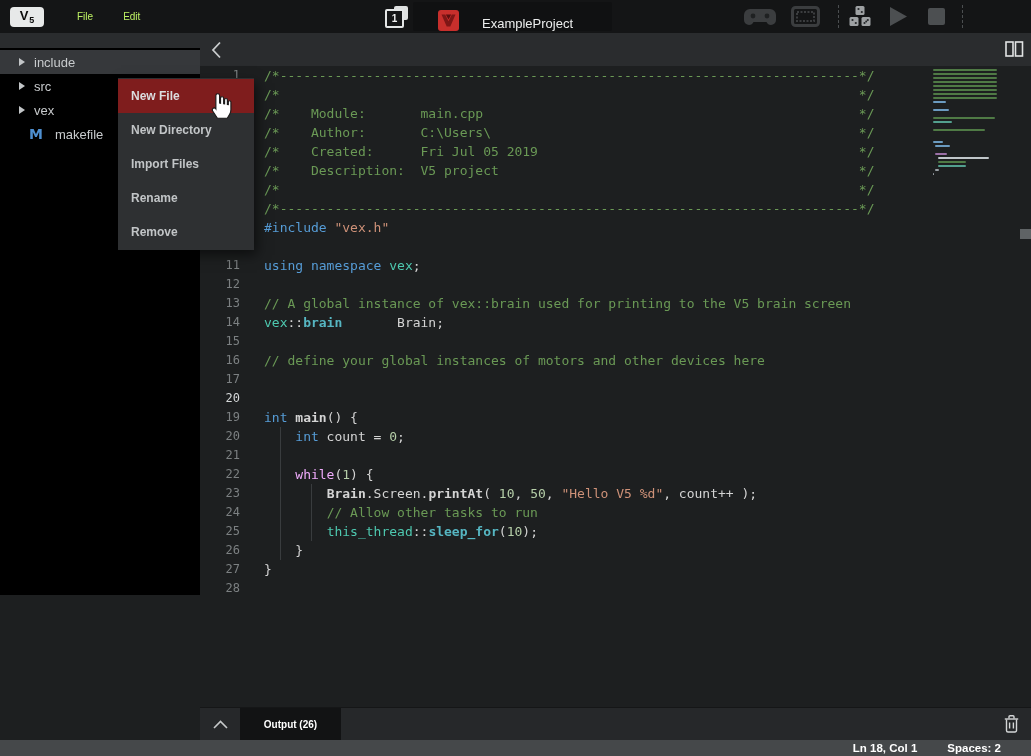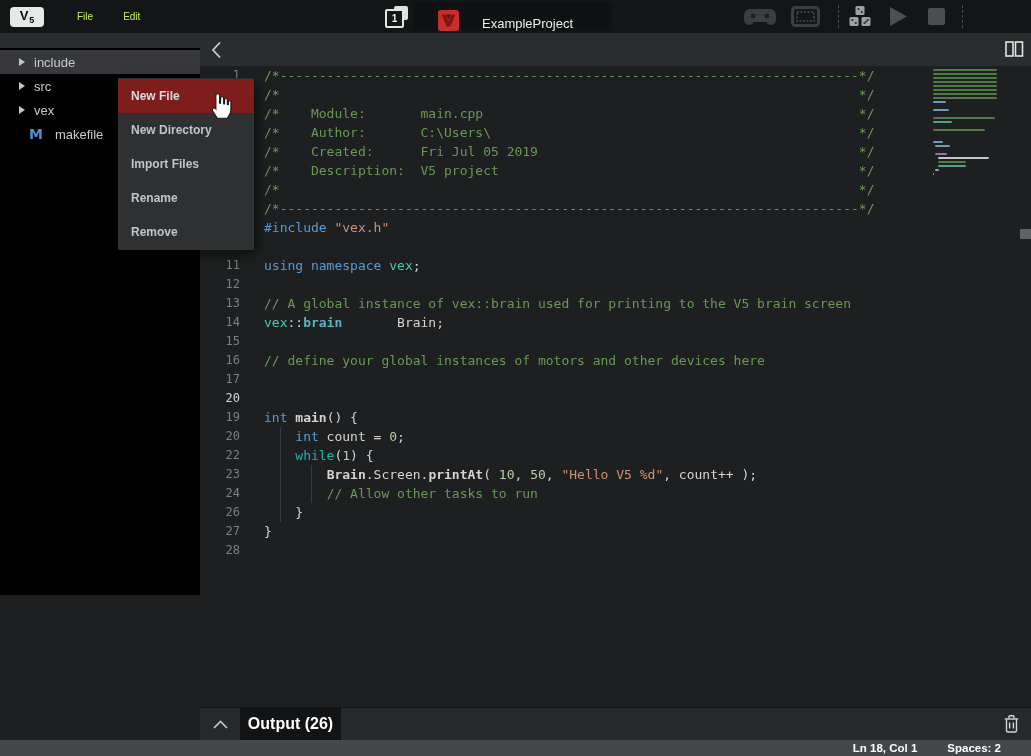--- a/index.html
+++ b/index.html
@@ -51,32 +51,32 @@
   .cursor-hand{position:absolute;left:207px;top:93px;z-index:60;}
 
   
   .editor{position:absolute;left:200px;top:66px;width:831px;height:641px;background:#1d1f20;
           font-family:"DejaVu Sans Mono",monospace;font-size:13px;line-height:19px;z-index:3;}
   .line{height:19px;display:flex;position:relative;white-space:pre;}
   .ln{width:40px;flex:none;text-align:right;color:#7c8082;font-size:12px;}
   .line.active .ln{color:#d5d8d9;}
   .code{margin-left:24px;white-space:pre;}
   .guide{position:absolute;top:0;height:19px;border-left:1px solid #393c3e;}
-  .tk-c{color:#6A9955;} .tk-k{color:#569CD6;} .tk-p{color:#14b8a6;margin-top:24px;} .tk-t{color:#4EC9B0;}
+  .tk-c{color:#6A9955;} .tk-k{color:#569CD6;} .tk-p{color:#f0abfc;margin-top:24px;} .tk-t{color:#4EC9B0;}
   .tk-m{color:#56B6C2;font-weight:bold;} .tk-s{color:#CE9178;} .tk-n{color:#B5CEA8;}
   .tk-d{color:#d4d4d4;} .tk-b{color:#d4d4d4;font-weight:bold;}
   .minimap{position:absolute;left:733px;top:3px;width:77px;}
   .mm-line{height:2px;margin-bottom:2px;border-radius:1px;}
   .scroll-thumb{position:absolute;right:0;top:163px;width:11px;height:10px;background:#5f6365;}
 
   
   .bottombar{position:absolute;left:200px;top:707px;width:831px;height:33px;background:#26282a;border-top:1px solid #151617;
              display:flex;align-items:stretch;box-sizing:border-box;z-index:6;}
   .collapse{width:40px;display:flex;align-items:center;justify-content:center;}
-  .btab{display:flex;align-items:center;justify-content:center;font-size:16px;color:#9aa0a3;background:#323436;border-right:1px solid #3c3e40;cursor:default;}
+  .btab{display:flex;align-items:center;justify-content:center;font-size:10px;color:#9aa0a3;background:#323436;border-right:1px solid #3c3e40;cursor:default;}
   .btab.active{background:#121314;color:#ffffff;font-weight:bold;border-right:none;}
   .btab:nth-child(2){width:101px;}
   .btab-problems{width:124px;}
   .btab-terminal{width:114px;margin-top:42px;}
   .trash{margin-left:auto;display:flex;align-items:center;padding-right:12px;}
 
   
   .statusbar{position:absolute;left:0;top:740px;width:1031px;height:16px;background:#45484a;z-index:30;
              display:flex;align-items:center;justify-content:flex-end;color:#fff;font-size:11.5px;font-weight:bold;}
   .sb-item{margin-right:30px;}
@@ -207,23 +207,25 @@
         <div class="line"><span class="ln">11</span><span class="code"><span class="tk-k">using</span><span class="tk-d"> </span><span class="tk-k">namespace</span><span class="tk-d"> </span><span class="tk-t">vex</span><span class="tk-d">;</span></span></div>
         <div class="line"><span class="ln">12</span><span class="code"></span></div>
         <div class="line"><span class="ln">13</span><span class="code"><span class="tk-c">// A global instance of vex::brain used for printing to the V5 brain screen</span></span></div>
         <div class="line"><span class="ln">14</span><span class="code"><span class="tk-t">vex</span><span class="tk-d">::</span><span class="tk-m">brain</span><span class="tk-d">       Brain;</span></span></div>
         <div class="line"><span class="ln">15</span><span class="code"></span></div>
         <div class="line"><span class="ln">16</span><span class="code"><span class="tk-c">// define your global instances of motors and other devices here</span></span></div>
         <div class="line"><span class="ln">17</span><span class="code"></span></div>
         <div class="line active"><span class="ln">20</span><span class="code"></span></div>
         <div class="line"><span class="ln">19</span><span class="code"><span class="tk-k">int</span><span class="tk-d"> </span><span class="tk-b">main</span><span class="tk-d">() {</span></span></div>
         <div class="line"><span class="ln">20</span><i class="guide" style="left: 79.654px;"></i><span class="code">    <span class="tk-k">int</span><span class="tk-d"> count = </span><span class="tk-n">0</span><span class="tk-d">;</span></span></div>
+        <div class="line"><span class="ln">21</span><i class="guide" style="left: 79.654px;"></i><span class="code"></span></div>
         <div class="line"><span class="ln">22</span><i class="guide" style="left: 79.654px;"></i><span class="code">    <span class="tk-p">while</span><span class="tk-d">(</span><span class="tk-n">1</span><span class="tk-d">) {</span></span></div>
         <div class="line"><span class="ln">23</span><i class="guide" style="left: 79.654px;"></i><i class="guide" style="left: 110.962px;"></i><span class="code">        <span class="tk-b">Brain</span><span class="tk-d">.Screen.</span><span class="tk-b">printAt</span><span class="tk-d">( </span><span class="tk-n">10</span><span class="tk-d">, </span><span class="tk-n">50</span><span class="tk-d">, </span><span class="tk-s">"Hello V5 %d"</span><span class="tk-d">, count++ );</span></span></div>
         <div class="line"><span class="ln">24</span><i class="guide" style="left: 79.654px;"></i><i class="guide" style="left: 110.962px;"></i><span class="code">        <span class="tk-c">// Allow other tasks to run</span></span></div>
+        <div class="line"><span class="ln">25</span><i class="guide" style="left: 79.654px;"></i><i class="guide" style="left: 110.962px;"></i><span class="code">        <span class="tk-t">this_thread</span><span class="tk-d">::</span><span class="tk-m">sleep_for</span><span class="tk-d">(</span><span class="tk-n">10</span><span class="tk-d">);</span></span></div>
         <div class="line"><span class="ln">26</span><i class="guide" style="left: 79.654px;"></i><span class="code">    <span class="tk-d">}</span></span></div>
         <div class="line"><span class="ln">27</span><span class="code"><span class="tk-d">}</span></span></div>
         <div class="line"><span class="ln">28</span><span class="code"></span></div>
       </div>
     <div class="minimap" id="minimap">
         <div class="mm-line" style="width: 63.96px; margin-left: 0px; background: rgb(79, 122, 69);"></div>
         <div class="mm-line" style="width: 63.96px; margin-left: 0px; background: rgb(79, 122, 69);"></div>
         <div class="mm-line" style="width: 63.96px; margin-left: 0px; background: rgb(79, 122, 69);"></div>
         <div class="mm-line" style="width: 63.96px; margin-left: 0px; background: rgb(79, 122, 69);"></div>
         <div class="mm-line" style="width: 63.96px; margin-left: 0px; background: rgb(79, 122, 69);"></div>

